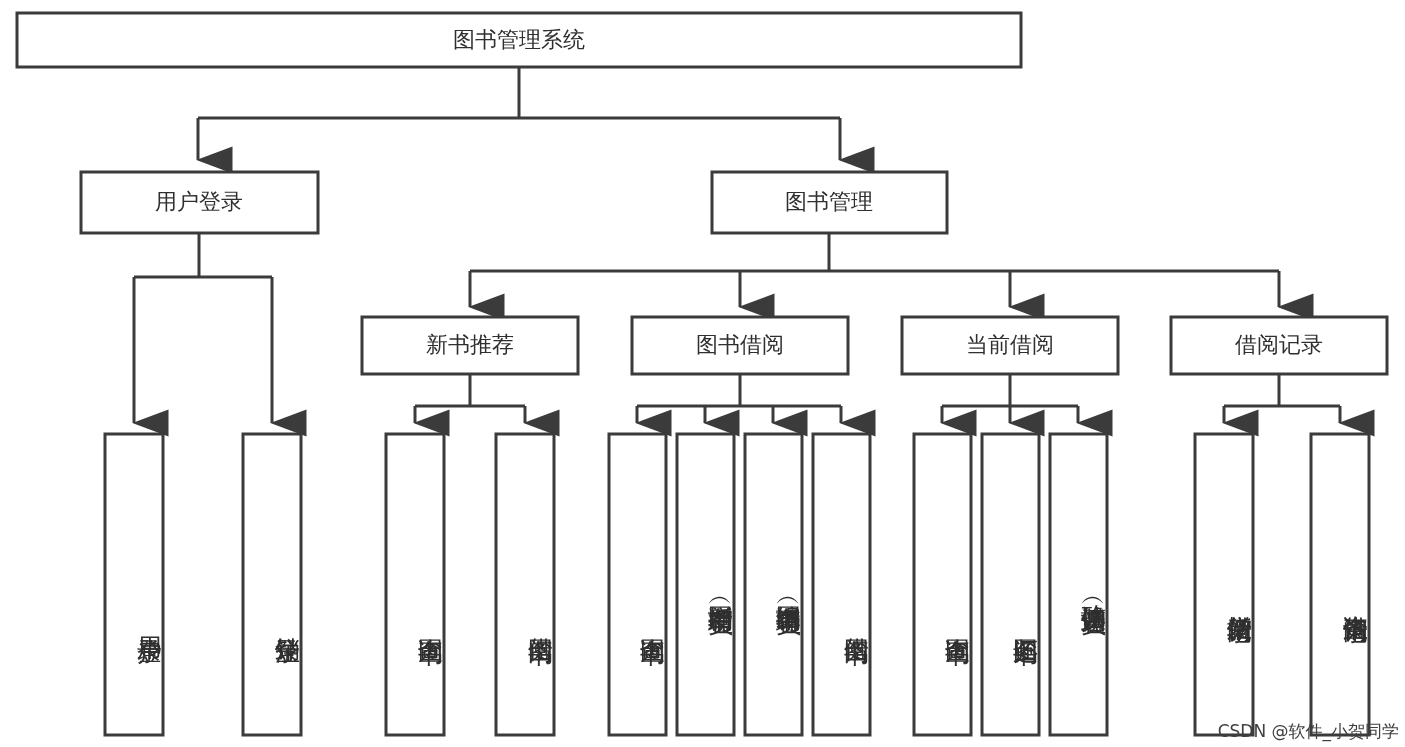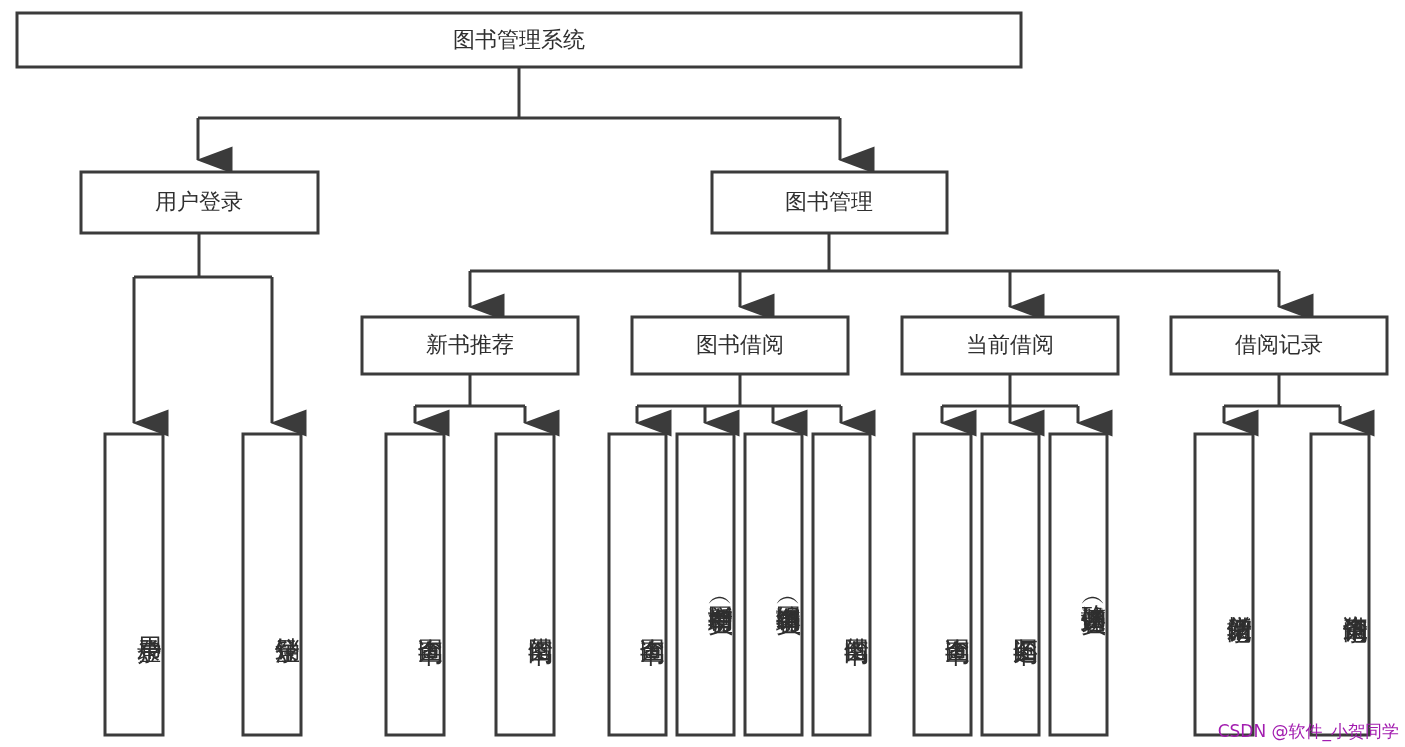--- a/index.html
+++ b/index.html
@@ -23,21 +23,21 @@
     font-family:"DejaVu Sans","Liberation Sans",sans-serif;
     font-size:25px;line-height:1.08;color:#2f2f2f;
     letter-spacing:1px;
     display:flex;align-items:flex-start;justify-content:center;
     white-space:nowrap;
     pointer-events:none;
   }
   .watermark{
     position:absolute;right:6px;bottom:4px;
     font-family:"DejaVu Sans","Liberation Sans",sans-serif;
-    font-size:17px;color:#a21caf;white-space:nowrap;
+    font-size:17px;color:#404040;white-space:nowrap;
   }
 </style>
 </head>
 <body>
 
 <div id="diagram-root">
 
   <svg id="flow" viewBox="0 0 1405 747">
     <defs>
       <marker id="arrow" viewBox="0 0 10 12" refX="5" refY="11.5" markerWidth="10" markerHeight="12" orient="auto-start-reverse">

